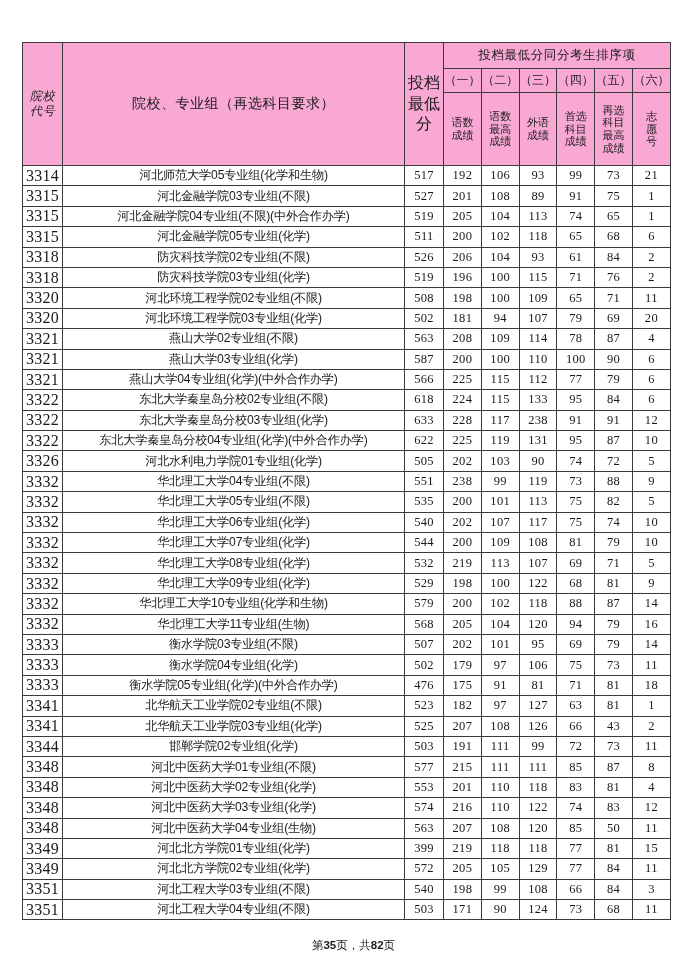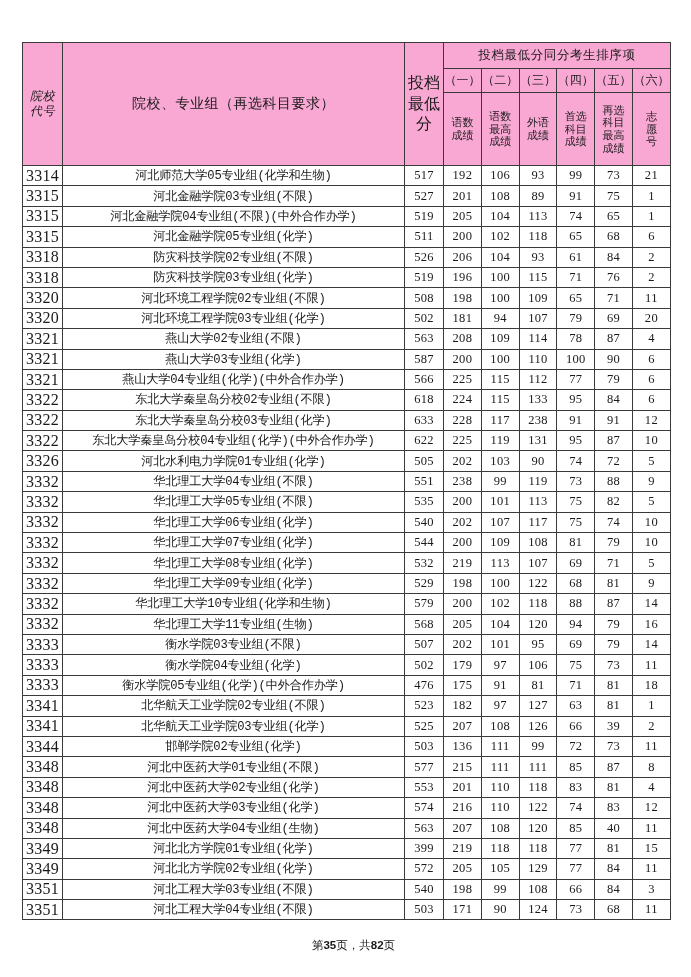--- a/index.html
+++ b/index.html
@@ -103,21 +103,21 @@
     font-family: "Liberation Serif", "DejaVu Serif", serif;
     font-size: 16px;
     color: #2a2a2a;
     text-align: center;
     letter-spacing: .3px;
     margin-top: 42px;
   }
   td.name {
     text-align: left;
     padding-left: 5px;
-    font-family: Liberation Mono, monospace;
+    font-family: Liberation Sans, sans-serif;
     font-size: 12.2px;
     white-space: nowrap;
     letter-spacing: -.2px;
   }
   td.num {
     font-family: "Liberation Serif", "DejaVu Serif", serif;
     font-size: 12.5px;
     color: #2a2a2a;
     letter-spacing: .3px;
   }
@@ -518,28 +518,28 @@
           <td class="num">1</td>
         </tr>
         <tr>
           <td class="code">3341</td>
           <td class="name">北华航天工业学院03专业组(化学)</td>
           <td class="num">525</td>
           <td class="num">207</td>
           <td class="num">108</td>
           <td class="num">126</td>
           <td class="num">66</td>
-          <td class="num">39</td>
+          <td class="num">43</td>
           <td class="num">2</td>
         </tr>
         <tr>
           <td class="code">3344</td>
           <td class="name">邯郸学院02专业组(化学)</td>
           <td class="num">503</td>
-          <td class="num">136</td>
+          <td class="num">191</td>
           <td class="num">111</td>
           <td class="num">99</td>
           <td class="num">72</td>
           <td class="num">73</td>
           <td class="num">11</td>
         </tr>
         <tr>
           <td class="code">3348</td>
           <td class="name">河北中医药大学01专业组(不限)</td>
           <td class="num">577</td>
@@ -573,21 +573,21 @@
           <td class="num">12</td>
         </tr>
         <tr>
           <td class="code">3348</td>
           <td class="name">河北中医药大学04专业组(生物)</td>
           <td class="num">563</td>
           <td class="num">207</td>
           <td class="num">108</td>
           <td class="num">120</td>
           <td class="num">85</td>
-          <td class="num">40</td>
+          <td class="num">50</td>
           <td class="num">11</td>
         </tr>
         <tr>
           <td class="code">3349</td>
           <td class="name">河北北方学院01专业组(化学)</td>
           <td class="num">399</td>
           <td class="num">219</td>
           <td class="num">118</td>
           <td class="num">118</td>
           <td class="num">77</td>

